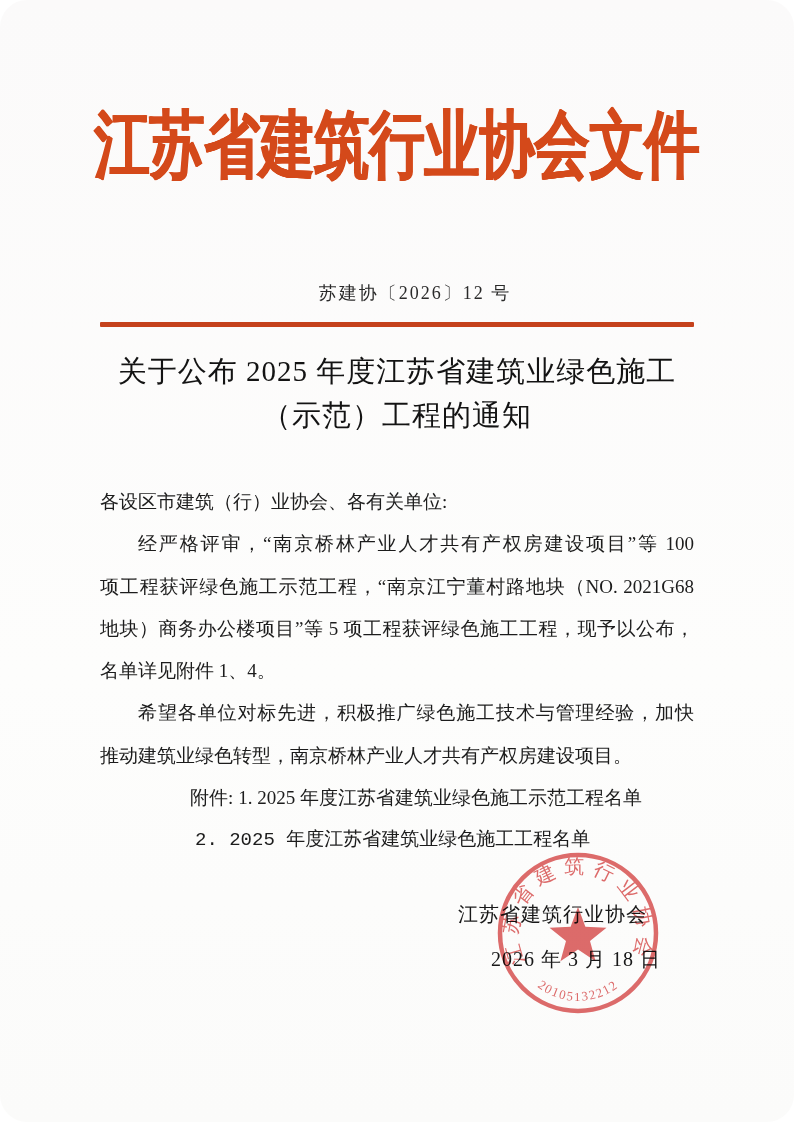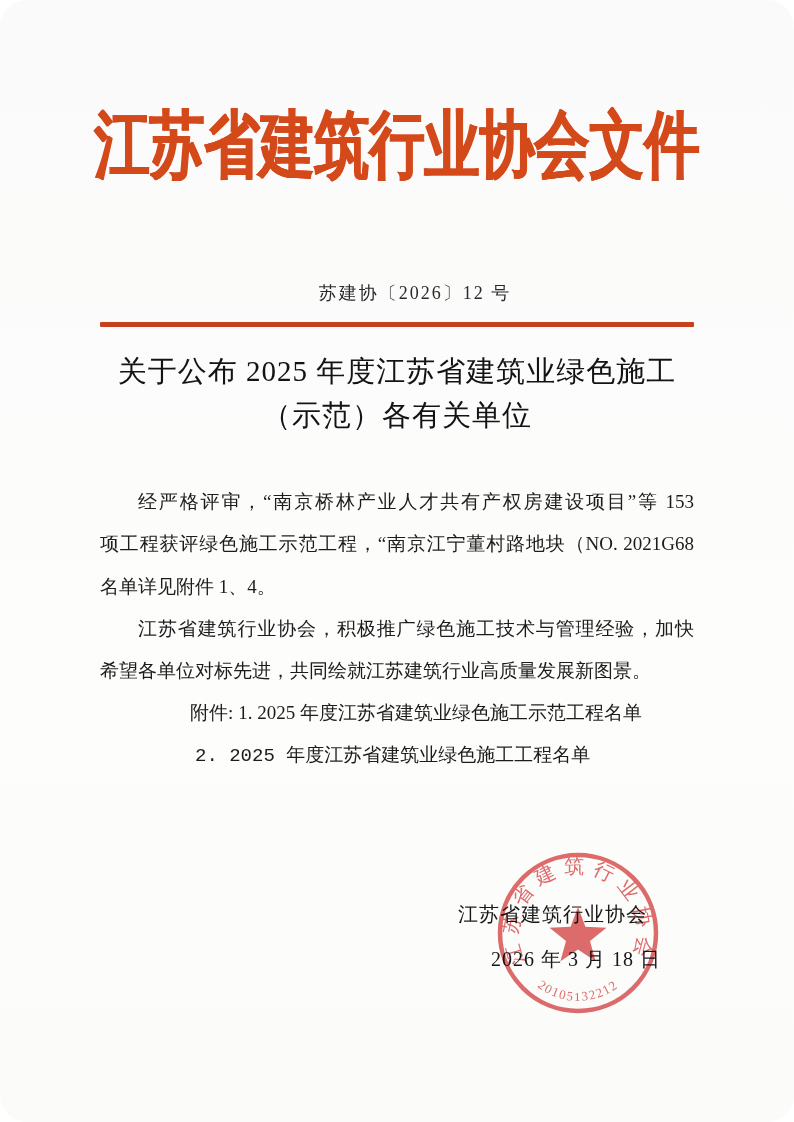--- a/index.html
+++ b/index.html
@@ -73,29 +73,31 @@
   <div class="org-header">
     <span>江苏省建筑行业协会文件</span>
   </div>
 
   <div class="doc-number">苏建协〔2026〕12 号</div>
 
   <div class="red-rule"></div>
 
   <div class="doc-title">
     <div>关于公布 2025 年度江苏省建筑业绿色施工</div>
-    <div>（示范）各有关单位</div>
+    <div>（示范）工程的通知</div>
   </div>
 
   <div class="body-block">
-    <div class="bline just ind2">经严格评审，“南京桥林产业人才共有产权房建设项目”等 153</div>
+    <div class="bline">各设区市建筑（行）业协会、各有关单位:</div>
+    <div class="bline just ind2">经严格评审，“南京桥林产业人才共有产权房建设项目”等 100</div>
     <div class="bline just">项工程获评绿色施工示范工程，“南京江宁董村路地块（NO. 2021G68</div>
+    <div class="bline just">地块）商务办公楼项目”等 5 项工程获评绿色施工工程，现予以公布，</div>
     <div class="bline">名单详见附件 1、4。</div>
-    <div class="bline just ind2">江苏省建筑行业协会，积极推广绿色施工技术与管理经验，加快</div>
-    <div class="bline">希望各单位对标先进，共同绘就江苏建筑行业高质量发展新图景。</div>
+    <div class="bline just ind2">希望各单位对标先进，积极推广绿色施工技术与管理经验，加快</div>
+    <div class="bline">推动建筑业绿色转型，南京桥林产业人才共有产权房建设项目。</div>
     <div class="bline ind2">附件: 1. 2025 年度江苏省建筑业绿色施工示范工程名单</div>
     <div class="bline ind5">2. 2025 年度江苏省建筑业绿色施工工程名单</div>
   </div>
 
   <div class="signature">江苏省建筑行业协会</div>
   <div class="sign-date">2026 年 3 月 18 日</div>
 
   <svg class="seal" viewBox="0 0 166 166" aria-hidden="true">
     <circle cx="83" cy="83" r="78" fill="none" stroke="#da5252" stroke-width="4.5"></circle>
     <polygon points="83,57 90.4,76.8 111.5,77.7 95,90.9 100.6,111.3 83,99.6 65.4,111.3 71,90.9 54.5,77.7 75.6,76.8" fill="#da5252"></polygon>

